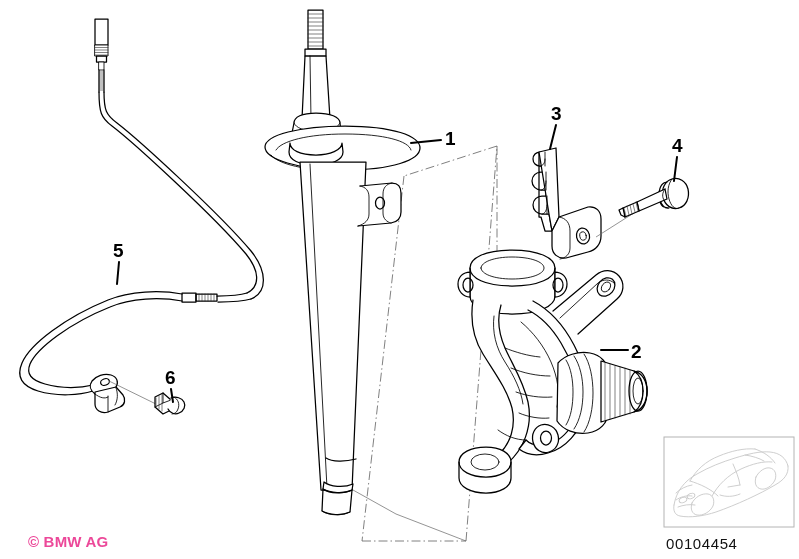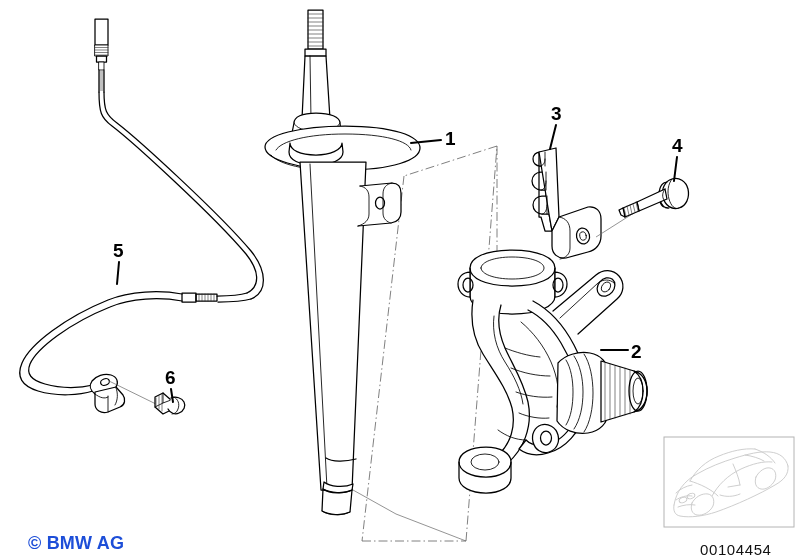--- a/index.html
+++ b/index.html
@@ -28,36 +28,35 @@
     font-family: "Liberation Sans", sans-serif;
     font-size: 19px;
     font-weight: bold;
     fill: #000000;
   }
   .copyright-text {
     position: absolute;
     left: 28px;
     top: 533px;
     font-family: "Liberation Sans", sans-serif;
-    font-size: 18px;
+    font-size: 15px;
     font-weight: bold;
-    color: #1d4ed8;
+    color: #ec4899;
     letter-spacing: 0.2px;
     white-space: nowrap;
   }
   .partno-text {
     position: absolute;
-    left: 700px;
+    left: 666px;
     top: 535px;
     font-family: "Liberation Sans", sans-serif;
     font-size: 15px;
     color: #111111;
     letter-spacing: 0.6px;
     white-space: nowrap;
-    margin-top: 6px;
   }
   .ln { fill: none; stroke: #000000; stroke-width: 1.25; stroke-linejoin: round; stroke-linecap: round; }
   .ln-thin { fill: none; stroke: #000000; stroke-width: 0.85; stroke-linejoin: round; stroke-linecap: round; }
   .ln-hair { fill: none; stroke: #2b2b2b; stroke-width: 0.6; stroke-linejoin: round; stroke-linecap: round; }
   .fillw { fill: #ffffff; }
   .leader { fill: none; stroke: #000000; stroke-width: 2.0; stroke-linecap: round; }
   .guide { fill: none; stroke: #555555; stroke-width: 0.75; stroke-dasharray: 9 3 1.5 3; }
   .guide-plain { fill: none; stroke: #666666; stroke-width: 0.7; }
   .car-ln { fill: none; stroke: #c8c8c8; stroke-width: 0.9; stroke-linejoin: round; stroke-linecap: round; }
   .car-box { fill: none; stroke: #b4b4b4; stroke-width: 1.0; }

